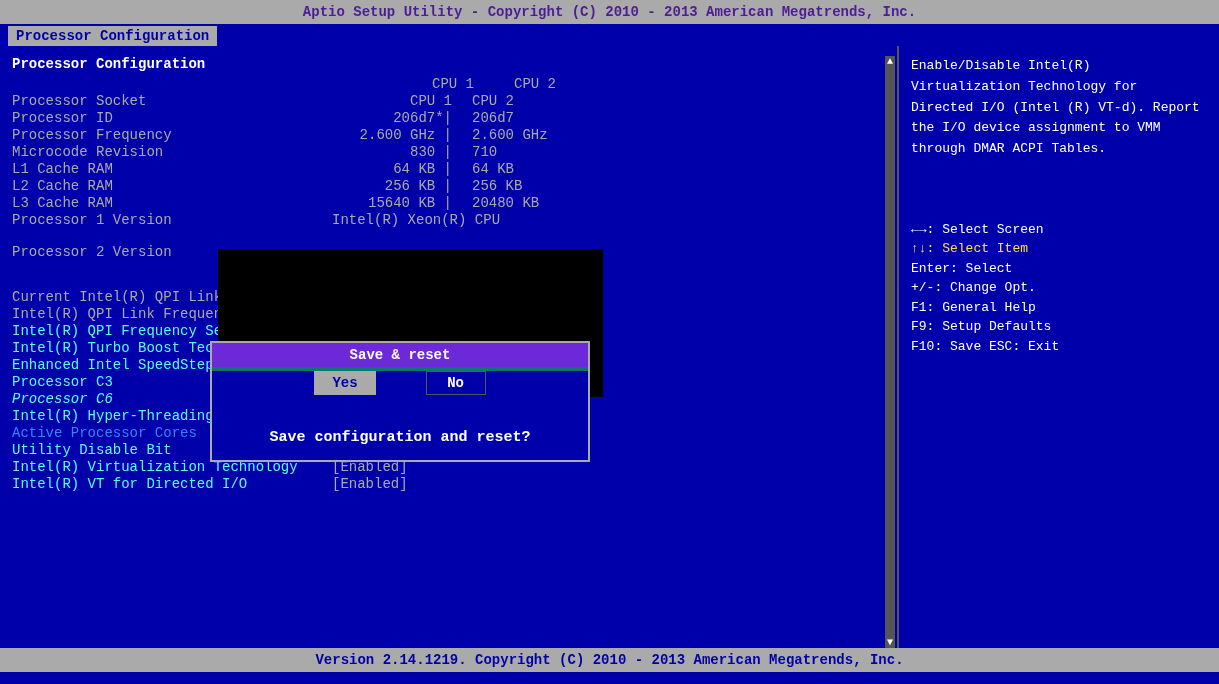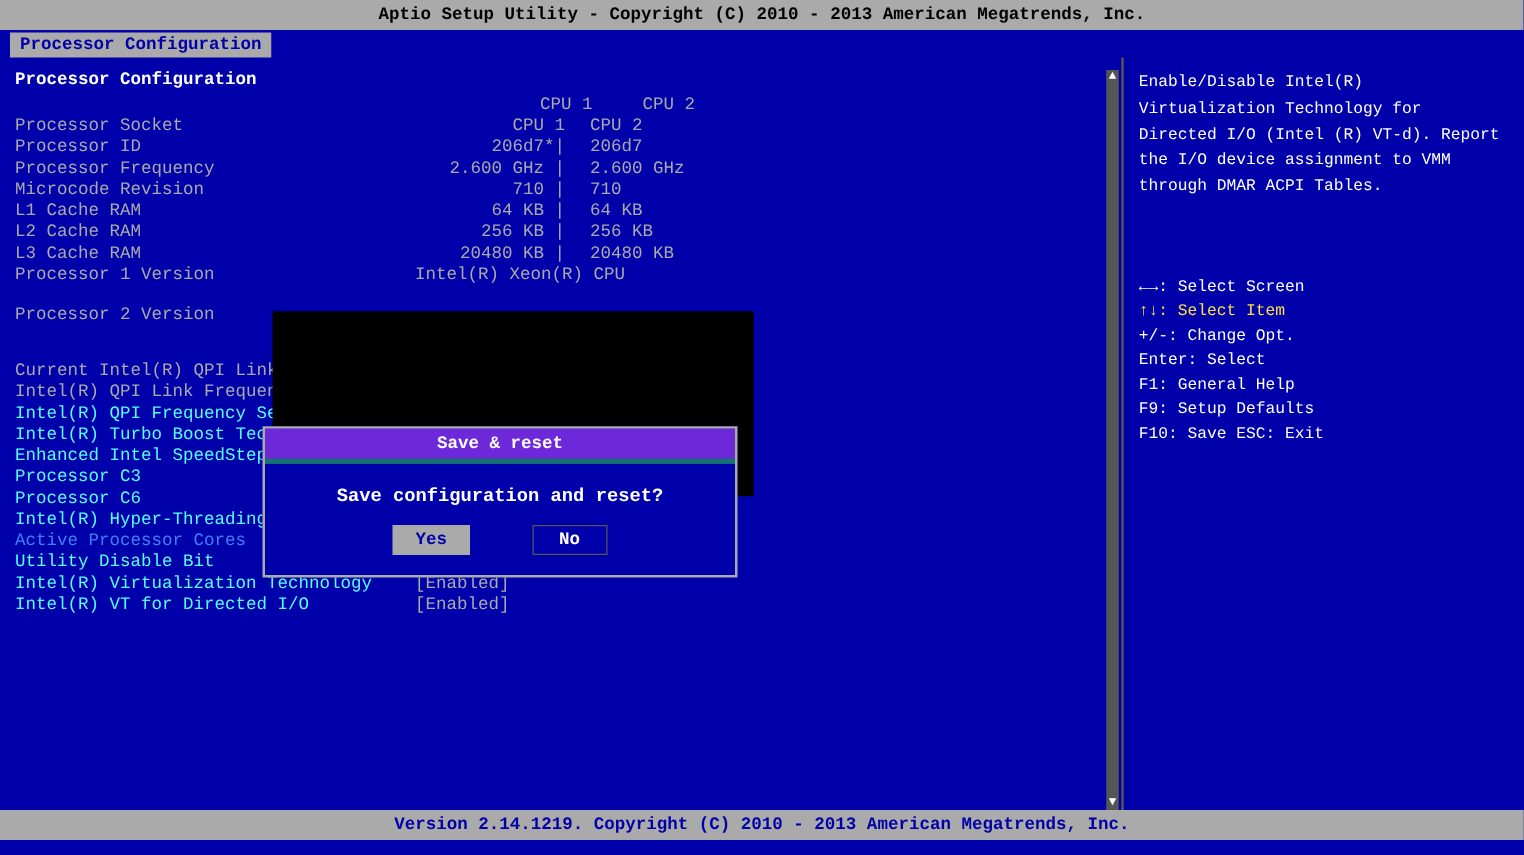--- a/index.html
+++ b/index.html
@@ -8,21 +8,21 @@
       height: 684px;
       background: #0000aa;
       font-family: 'Courier New', Courier, monospace;
       font-size: 14px;
       color: #aaaaaa;
       overflow: hidden;
     }
 
     #header {
       background: #aaaaaa;
-      color: #000000;
+      color: #4c1d95;
       text-align: center;
       padding: 4px 0;
       font-weight: bold;
       font-size: 14px;
     }
 
     #tab-bar {
       background: #0000aa;
       padding: 2px 0 0 8px;
     }
@@ -181,39 +181,39 @@
     </div>
 
     <div class="row">
       <div class="row-label">Processor Frequency</div>
       <div style="margin-left:20px; min-width:120px; text-align:right;">2.600 GHz |</div>
       <div style="margin-left:20px;">2.600 GHz</div>
     </div>
 
     <div class="row">
       <div class="row-label">Microcode Revision</div>
-      <div style="margin-left:20px; min-width:120px; text-align:right;">710 |</div>
+      <div style="margin-left:20px; min-width:120px; text-align:right;">830 |</div>
       <div style="margin-left:20px;">710</div>
     </div>
 
     <div class="row">
       <div class="row-label">L1 Cache RAM</div>
       <div style="margin-left:20px; min-width:120px; text-align:right;">64 KB |</div>
       <div style="margin-left:20px;">64 KB</div>
     </div>
 
     <div class="row">
       <div class="row-label">L2 Cache RAM</div>
       <div style="margin-left:20px; min-width:120px; text-align:right;">256 KB |</div>
       <div style="margin-left:20px;">256 KB</div>
     </div>
 
     <div class="row">
       <div class="row-label">L3 Cache RAM</div>
-      <div style="margin-left:20px; min-width:120px; text-align:right;">20480 KB |</div>
+      <div style="margin-left:20px; min-width:120px; text-align:right;">15640 KB |</div>
       <div style="margin-left:20px;">20480 KB</div>
     </div>
 
     <div class="row">
       <div class="row-label">Processor 1 Version</div>
       <div style="margin-left:20px;">Intel(R) Xeon(R) CPU</div>
     </div>
 
     <div class="row" style="height:14px;"></div>
 
@@ -243,21 +243,21 @@
       <div class="row-label bright" style="color:#55ffff;">Enhanced Intel SpeedStep(R) Tech</div>
       <div style="margin-left:20px; color:#aaaaaa;">[Enabled]</div>
     </div>
 
     <div class="row">
       <div class="row-label bright" style="color:#55ffff;">Processor C3</div>
       <div style="margin-left:20px; color:#aaaaaa;">[Disabled]</div>
     </div>
 
     <div class="row">
-      <div class="row-label bright" style="color:#55ffff;">Processor C6</div>
+      <div class="row-label bright" style="color:#55ffff;font-style:italic;">Processor C6</div>
       <div style="margin-left:20px; color:#aaaaaa;">[Enabled]</div>
     </div>
 
     <div class="row">
       <div class="row-label bright" style="color:#55ffff;">Intel(R) Hyper-Threading Tech</div>
       <div style="margin-left:20px; color:#aaaaaa;">[Enabled]</div>
     </div>
 
     <div class="row">
       <div class="row-label bright" style="color:#3b82f6;">Active Processor Cores</div>
@@ -287,39 +287,39 @@
     <div style="position:absolute; top:195px; left:210px; z-index:5;">
       <div style="background:#000000; width:385px; height:148px; position:absolute; top:8px; left:8px;"></div>
       <div class="dialog-box" style="position:relative;">
 
         <div style="background:#6d28d9; display:flex; align-items:center; padding:4px 8px; border-bottom:4px solid #0f766e;flex-direction:column;">
           <div style="flex:1; height:1px; background:#aaaaaa;"></div>
           <div style="margin:0 10px; color:#ffffff; font-weight:bold;">Save &amp; reset</div>
           <div style="flex:1; height:1px; background:#aaaaaa;"></div>
         </div>
 
-        <div style="text-align:center; padding:18px 20px 14px; color:#ffffff; font-weight:bold; font-size:15px;">Save configuration and reset?</div>
-
         <div style="display:flex; justify-content:center; gap:50px; padding-bottom:16px;">
           <button class="dialog-btn selected" style="background:#aaaaaa; color:#0000aa; border:none; padding:3px 18px; font-family:inherit; font-size:14px; font-weight:bold; cursor:pointer;">Yes</button>
           <button class="dialog-btn" style="background:#0000aa; color:#ffffff; border:1px solid #555; padding:3px 18px; font-family:inherit; font-size:14px; font-weight:bold; cursor:pointer;">No</button>
         </div>
+
+        <div style="text-align:center; padding:18px 20px 14px; color:#ffffff; font-weight:bold; font-size:15px;">Save configuration and reset?</div>
       </div>
     </div>
 
   </div>
 
   <div id="right-panel">
     <p class="right-panel-text">Enable/Disable Intel(R) Virtualization Technology for Directed I/O (Intel (R) VT-d). Report the I/O device assignment to VMM through DMAR ACPI Tables.</p>
 
     <div style="margin-top: 60px;">
       <div><span style="color:#ffffff;">←→: Select Screen</span></div>
       <div><span style="color:#fde047;">↑↓: Select Item</span></div>
+      <div><span style="color:#ffffff;">Enter: Select</span></div>
       <div><span style="color:#ffffff;">+/-: Change Opt.</span></div>
-      <div><span style="color:#ffffff;">Enter: Select</span></div>
       <div><span style="color:#ffffff;">F1: General Help</span></div>
       <div><span style="color:#ffffff;">F9: Setup Defaults</span></div>
       <div><span style="color:#ffffff;">F10: Save  ESC: Exit</span></div>
     </div>
   </div>
 
 </div>
 
 <div id="footer">
   <span>Version 2.14.1219. Copyright (C) 2010 - 2013 American Megatrends, Inc.</span>

